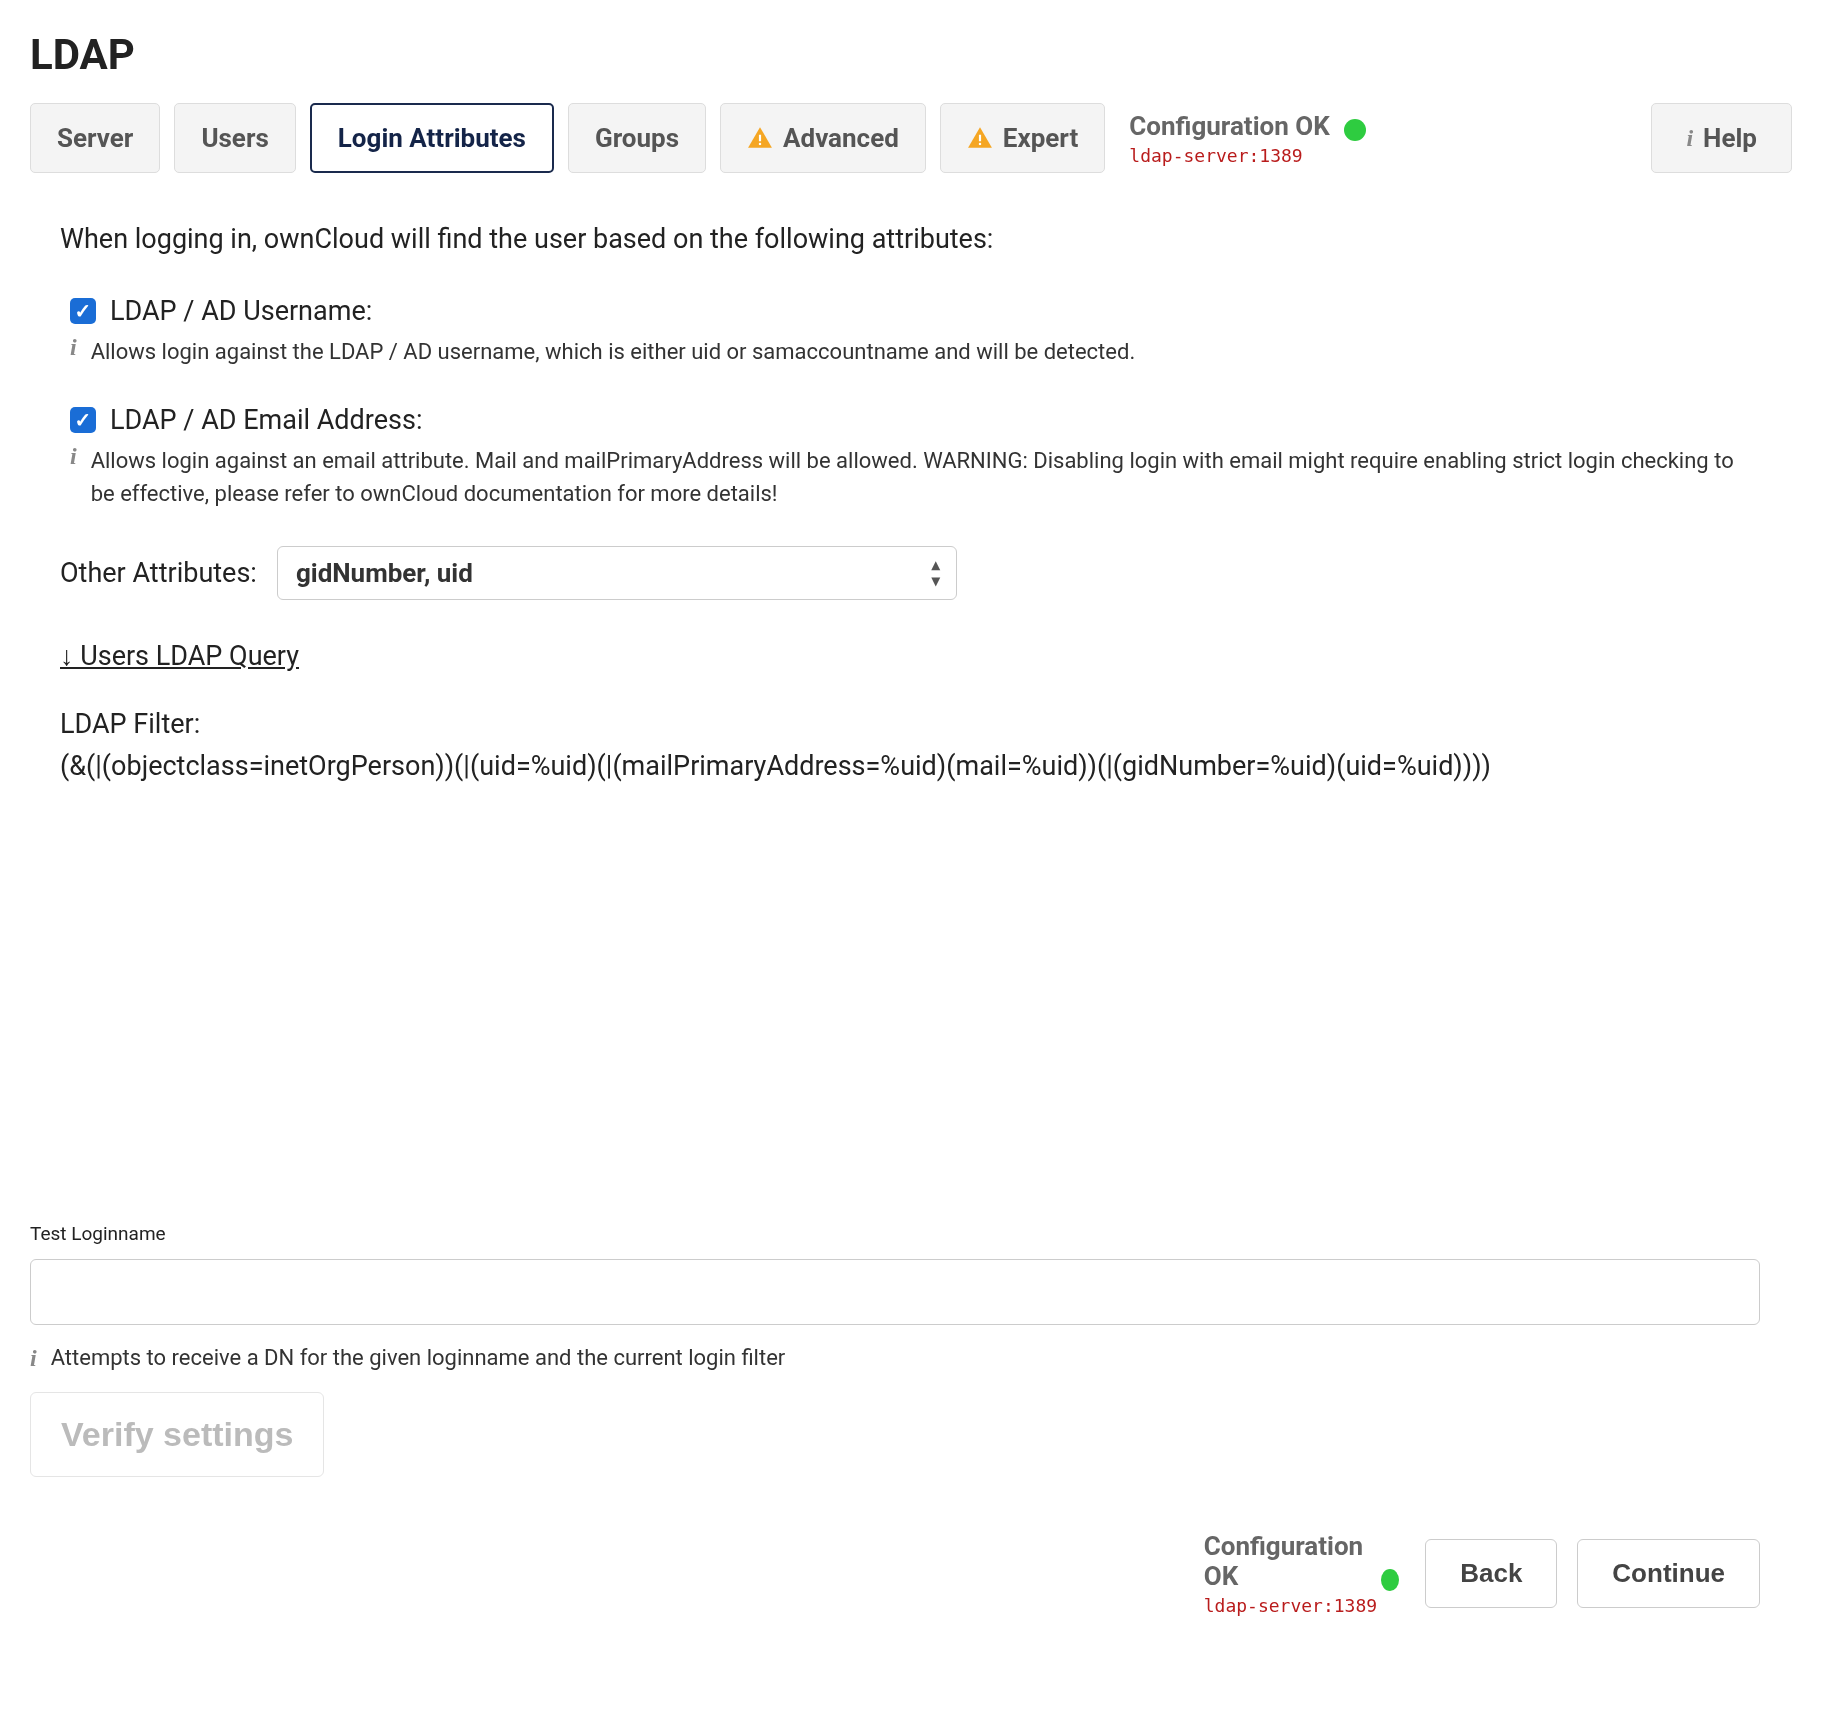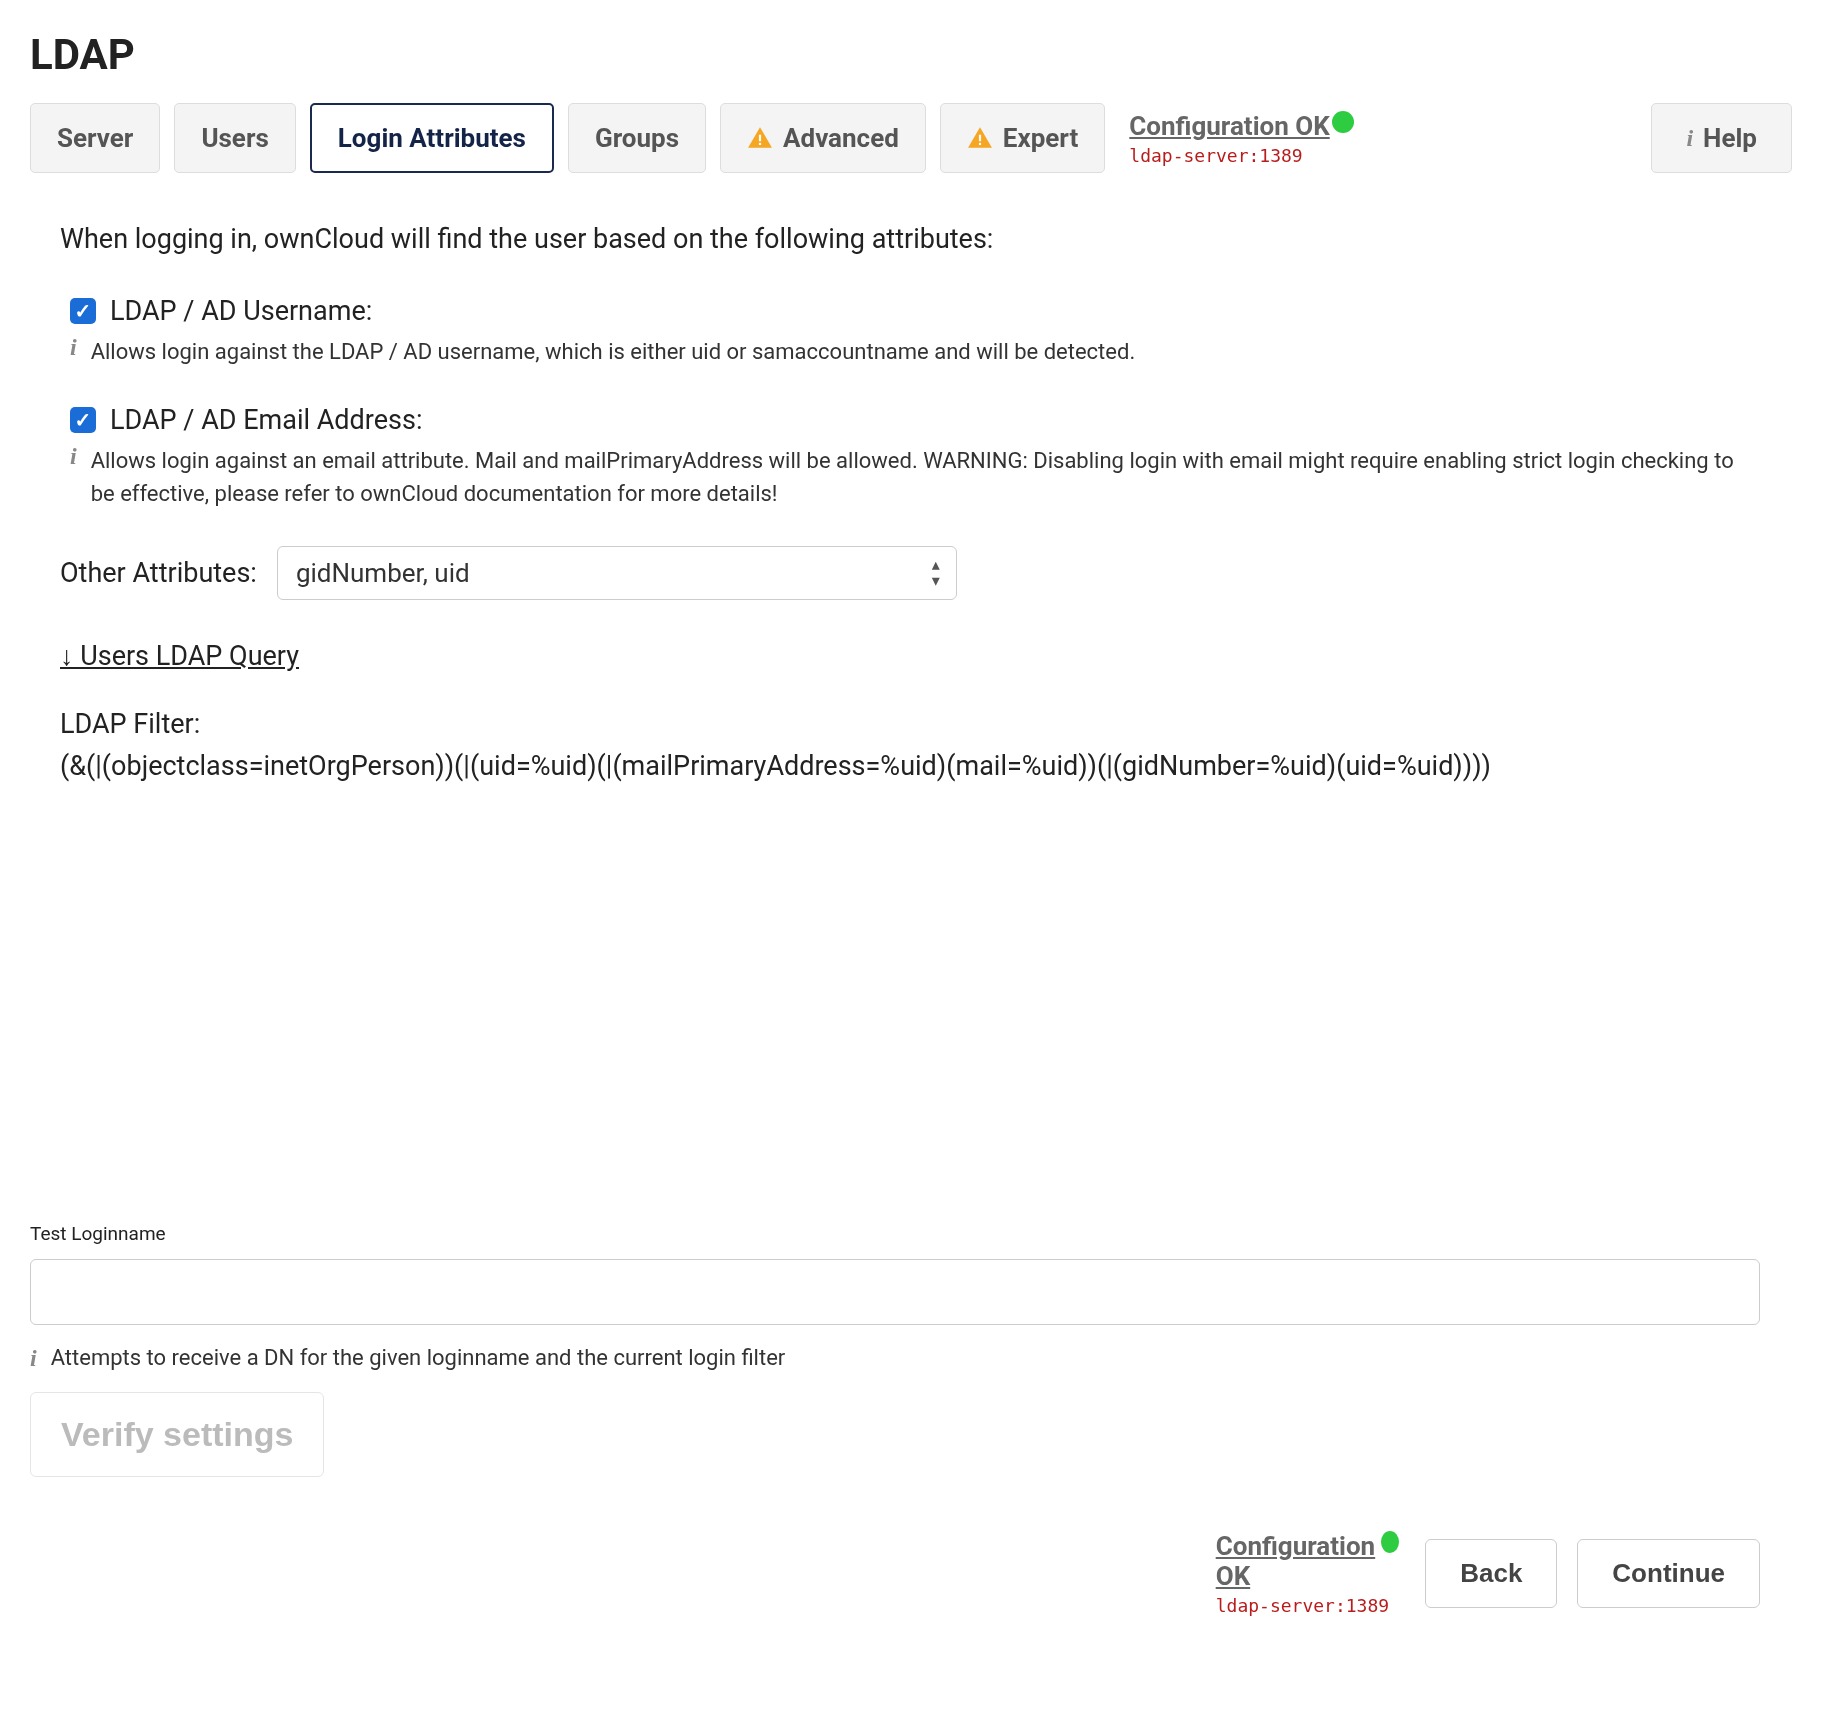--- a/index.html
+++ b/index.html
@@ -45,26 +45,25 @@
   }
   .status-block {
     display: flex;
     flex-direction: column;
     justify-content: center;
     padding: 0 10px;
     flex: 1;
   }
   .status-line {
     display: flex;
-    align-items: flex-start;
-    gap: 2px;
+    align-items: flex-end;
+    gap: 14px;
     font-weight: 700;
     color: #666;
     font-size: 26px;
-    text-decoration: underline;
   }
   .status-dot {
     width: 22px; height: 22px;
     border-radius: 50%;
     background: #2ecc40;
     display: inline-block;
   }
   .status-sub {
     font-family: ui-monospace, Menlo, Consolas, monospace;
     font-size: 18px;
@@ -148,20 +147,21 @@
     border: 1px solid #ccc;
     border-radius: 6px;
     padding: 10px 18px;
     font-size: 26px;
     color: #333;
     display: flex;
     align-items: center;
     justify-content: space-between;
     cursor: pointer;
     background: #fff;
+    font-weight: bold;
   }
   .select-caret {
     font-size: 16px;
     color: #555;
     letter-spacing: -2px;
     line-height: 1;
   }
   .edit-query {
     font-size: 27px;
     text-decoration: underline;

